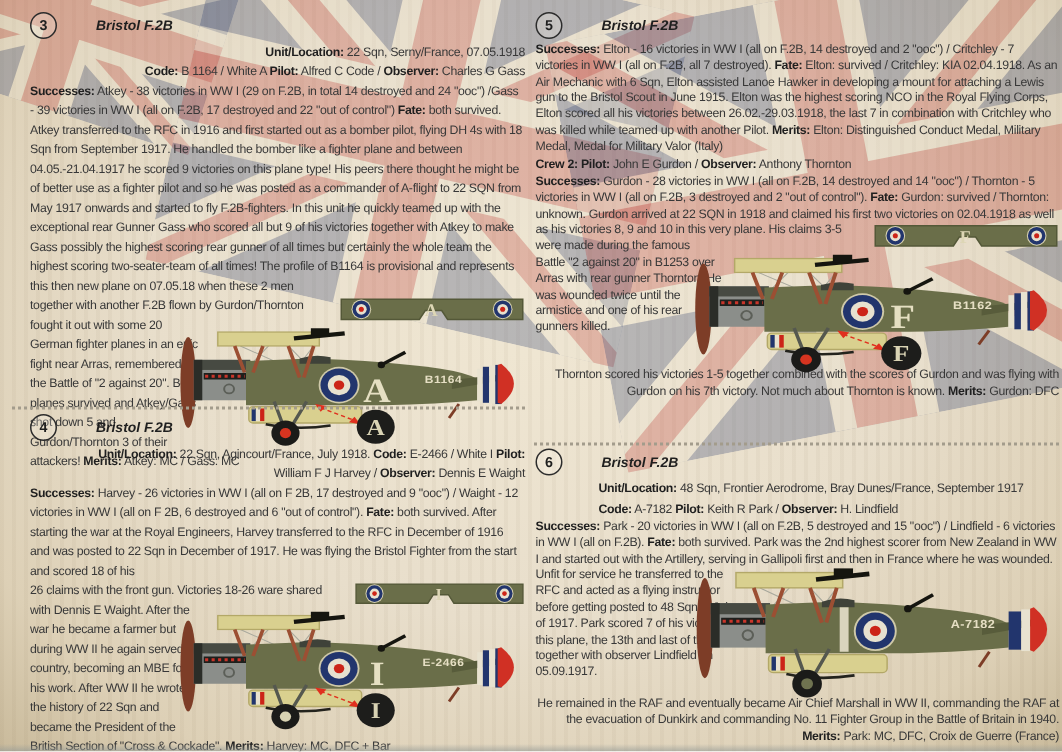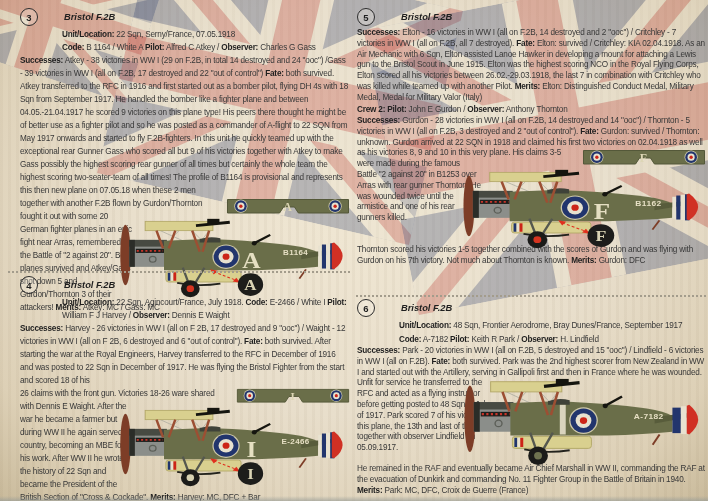--- a/index.html
+++ b/index.html
@@ -21,21 +21,21 @@
   #sec6{left:357px;top:299px;width:349px;height:199px;}
   .sep{position:absolute;z-index:2;border-top:2px dotted #a39c8c;height:0;}
   #sep-left{left:8px;top:271px;width:342px;}
   #sep-right{left:356px;top:295px;width:350px;}
   .sec-head{display:flex;align-items:center;margin:0 0 2px 0;}
   .num{flex:0 0 auto;width:16px;height:16px;border:1.6px solid #2c2c2c;border-radius:50%;
     display:flex;align-items:center;justify-content:center;
     font-weight:bold;font-size:9.5px;color:#1f1f1f;background:rgba(255,252,243,.25);}
   .title{font-weight:bold;font-size:9.3px;color:#1f1f1f;margin-left:26px;font-style:italic;}
   .sub{padding-left:42px;font-size:8.2px;letter-spacing:-0.2px;}
-  .lcol .sub{line-height:13px;}
+  .lcol .sub{line-height:13px;text-align:right;}
   .rcol .sub{line-height:13.5px;}
   .body{font-size:8.2px;letter-spacing:-0.2px;margin:0;}
   .lcol .body{line-height:13px;}
   .rcol .body{line-height:10.8px;}
   .rcol .crewline{line-height:12.5px;}
   b{color:#1f1f1f;font-weight:bold;}
   .wrapzone{overflow:visible;}
   .fstrip{float:right;margin:1px 0 3px 6px;}
   .fstrip svg{display:block;}
   .fplane{float:right;position:relative;clear:right;}
@@ -43,21 +43,21 @@
   #sec3 .fplane{width:215px;height:80px;}
   #sec3 svg.plane{width:235px;height:80px;right:-2px;}
   #sec4 .fplane{width:215px;height:80px;}
   #sec4 svg.plane{width:235px;height:80px;right:-2px;}
   #sec5 .fplane{width:225px;height:76px;}
   #sec5 svg.plane{width:248px;height:80px;right:-2px;}
   #sec6 .fplane{width:209px;height:86px;}
   #sec6 svg.plane{width:247px;height:88px;right:-2px;}
   .strip{width:124px;height:17px;}
   #sec4 .strip{width:114px;height:16px;}
-  .tail{clear:both;}
+  .tail{clear:both;text-align:right;}
   .serial{font:bold 8.5px "Liberation Sans",sans-serif;fill:#e6dfc4;text-anchor:middle;letter-spacing:.4px;}
   .biglet{font:bold 27px "Liberation Serif",serif;fill:#e5dfc2;text-anchor:middle;}
   .disclet{font:bold 18px "Liberation Serif",serif;fill:#d9d3b4;text-anchor:middle;}
   .striplet{font:bold 12px "Liberation Serif",serif;fill:#ddd6b5;text-anchor:middle;}
 </style>
 </head>
 <body>
 
 <div class="page">
 
@@ -88,21 +88,21 @@
         <path d="M30,0 V36 M0,18 H60" stroke="#c04540" stroke-width="7"></path>
       </svg>
   </div>
 
   <div class="sec lcol" id="sec3">
     <div class="sec-head">
       <div class="num">3</div>
       <div class="title">Bristol F.2B</div>
     </div>
     <div class="sub"><b>Unit/Location:</b><span> 22 Sqn, Serny/France, 07.05.1918</span></div>
-    <div class="sub"><b>Code:</b><span> B 1164 / White A </span><b>Pilot:</b><span> Alfred C Atkey / </span><b>Observer:</b><span> Charles G Gass</span></div>
+    <div class="sub"><b>Code:</b><span> B 1164 / White A </span><b>Pilot:</b><span> Alfred C Code / </span><b>Observer:</b><span> Charles G Gass</span></div>
     <p class="body"><b>Successes:</b><span> Atkey - 38 victories in WW I (29 on F.2B, in total 14 destroyed and 24 "ooc") /Gass - 39 victories in WW I (all on F.2B, 17 destroyed and 22 "out of control") </span><b>Fate:</b><span> both survived. Atkey transferred to the RFC in 1916 and first started out as a bomber pilot, flying DH 4s with 18 Sqn from September 1917. He handled the bomber like a fighter plane and between 04.05.-21.04.1917 he scored 9 victories on this plane type! His peers there thought he might be of better use as a fighter pilot and so he was posted as a commander of A-flight to 22 SQN from May 1917 onwards and started to fly F.2B-fighters. In this unit he quickly teamed up with the exceptional rear Gunner Gass who scored all but 9 of his victories together with Atkey to make Gass possibly the highest scoring rear gunner of all times but certainly the whole team the highest scoring two-seater-team of all times! The profile of B1164 is provisional and represents this then new plane on 07.05.18 when these 2 men</span></p>
     <div class="wrapzone">
       <div class="fstrip">
         <svg class="strip" viewBox="0 0 125 17" preserveAspectRatio="none">
           <path d="M1.5,1.5 H123.5 V15 H73 L69,9 H58 L54,15 H1.5 Z" fill="#6a6e49" stroke="#545838" stroke-width="1"></path>
           <g>
               <circle cx="15" cy="8.2" r="6.6" fill="#d7d1b0"></circle>
               <circle cx="15" cy="8.2" r="5.9" fill="#22356d"></circle>
               <circle cx="15" cy="8.2" r="3.6" fill="#e7e1cf"></circle>
               <circle cx="15" cy="8.2" r="1.7" fill="#cc2418"></circle>

